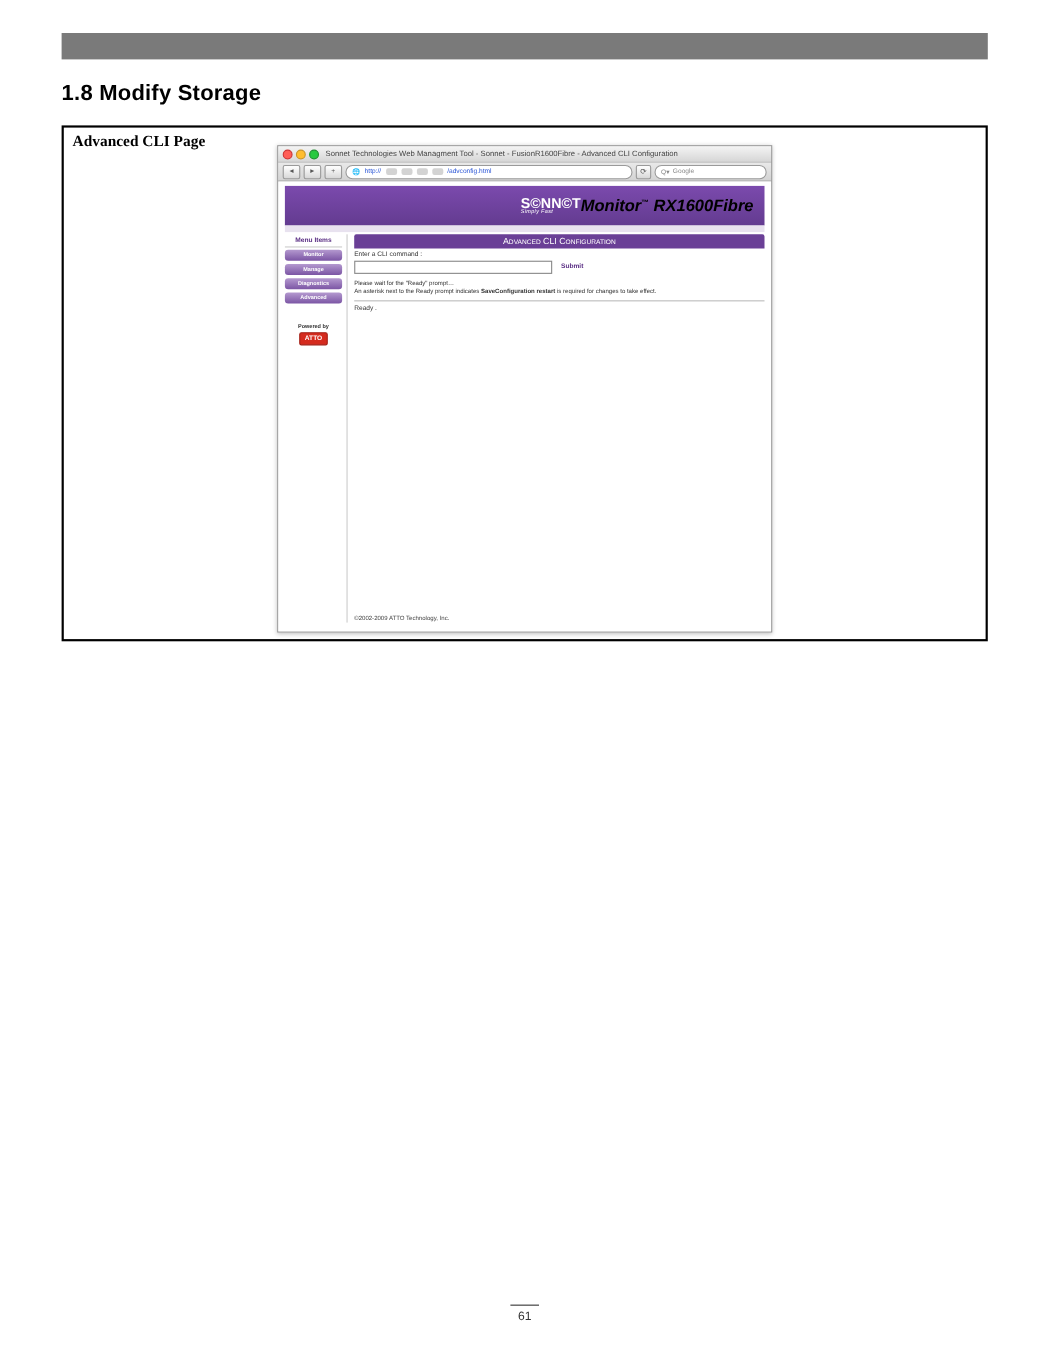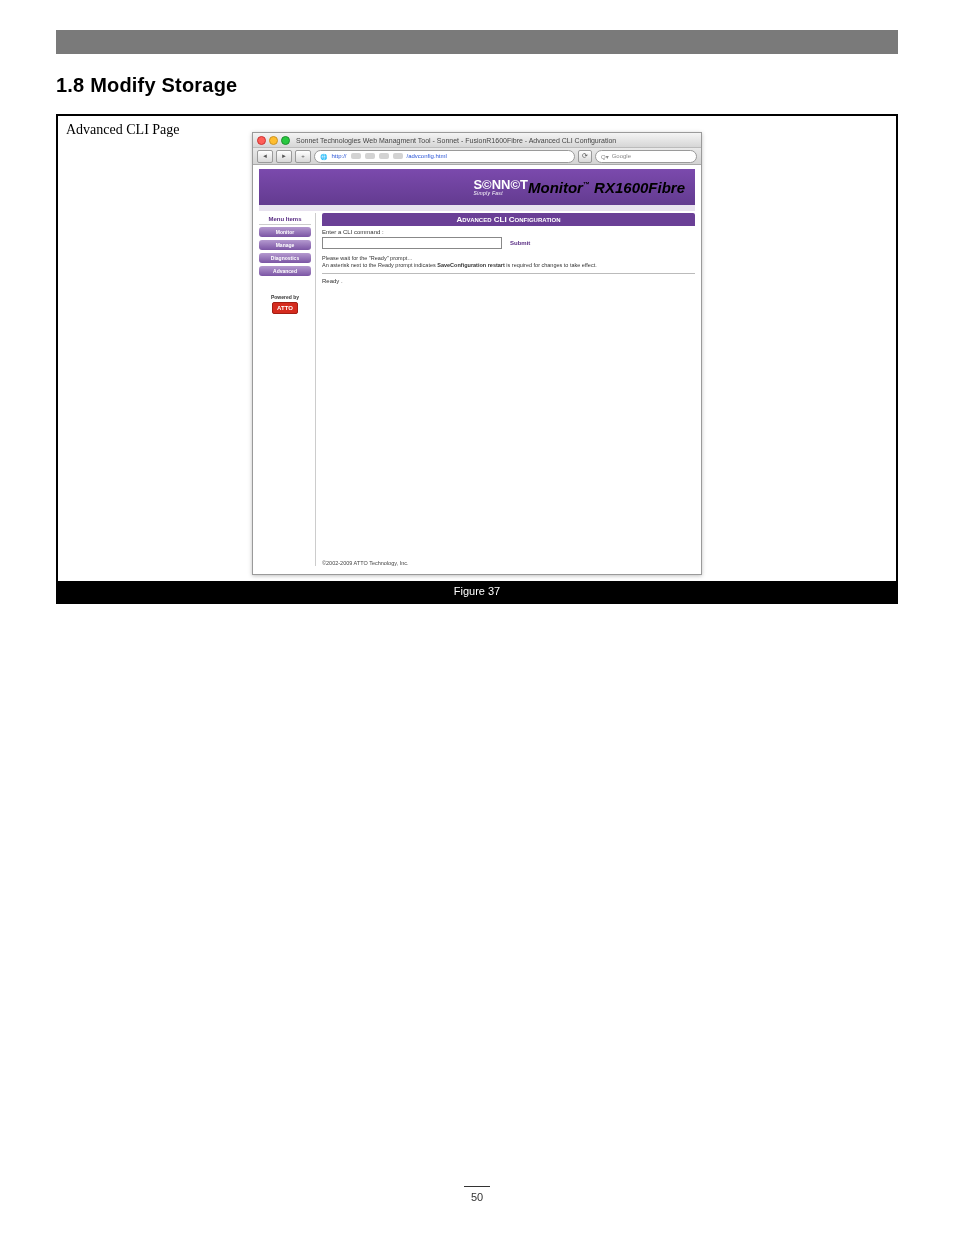--- a/index.html
+++ b/index.html
@@ -42,21 +42,21 @@
     background: #fff;
     border: 2px solid #000;
     box-sizing: border-box;
   }
   .figure-label {
     position: absolute;
     top: 6px;
     left: 8px;
     font-family: Georgia, "Times New Roman", serif;
     font-size: 14px;
-    font-weight: 400;
+    font-weight: 700;
   }
   .screenshot-area {
     margin: 6px 0 0 0;
     padding: 10px 0 0 0;
   }
 
   
   .browser {
     width: 448px;
     margin: 0 auto 6px auto;
@@ -210,21 +210,21 @@
   .content-panel {
     flex:1;
     border-left:1px solid #ccc;
     padding-left:6px;
   }
   .panel-title {
     background:#6a3f96;
     color:#fff;
     text-align:center;
     font-size:8px;
-    font-weight:700;
+    font-weight:400;
     font-variant: small-caps;
     padding:2px 0;
     border-radius:2px 2px 0 0;
   }
   .cmd-label { font-size:6px; color:#333; margin:3px 0 2px 0; }
   .cmd-row { display:flex; align-items:center; gap:8px; }
   .cmd-input {
     width: 180px; height:12px;
     border:1px solid #888; background:#fff;
     box-sizing:border-box;
@@ -337,20 +337,19 @@
               <div class="ready-text">Ready .</div>
               <div class="terminal-area"></div>
               <div class="copyright-web">©2002-2009 ATTO Technology, Inc.</div>
             </div>
           </div>
         </div>
       </div>
 
     </div>
 
-    <div class="caption-bar">Figure 37</div>
   </div>
 
   <div class="page-footer">
     <div class="rule"></div>
-    <span>50</span>
+    <span>61</span>
   </div>
 </div>
 
 </body></html>

